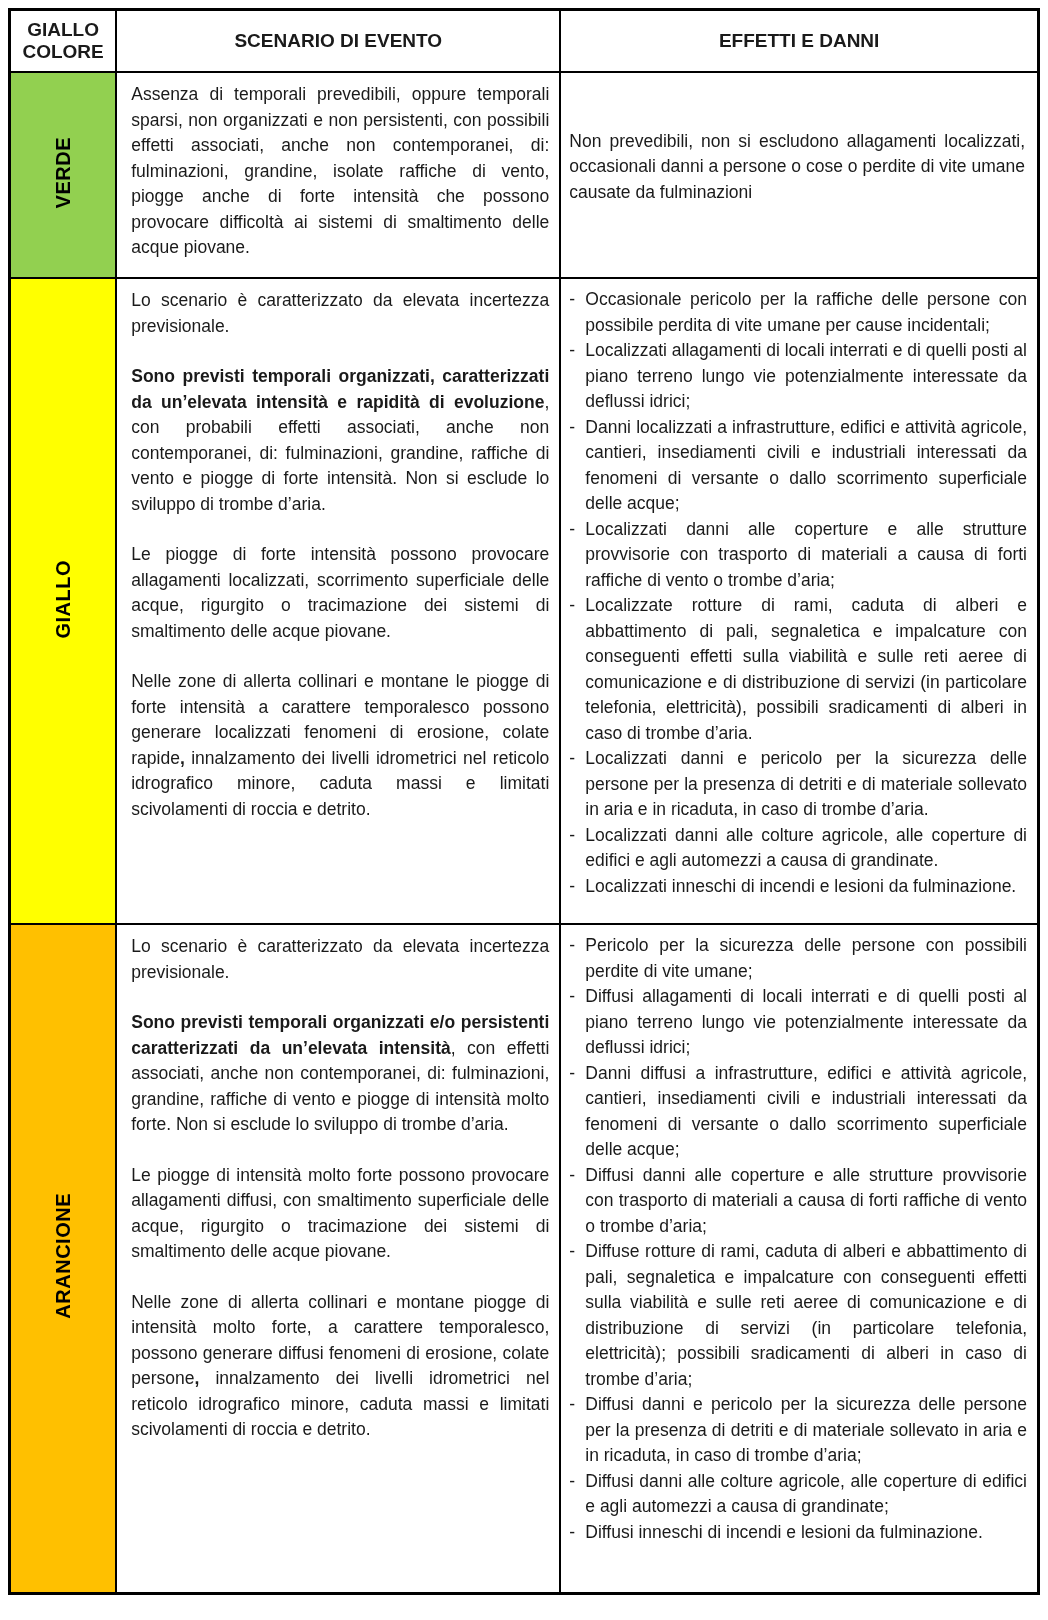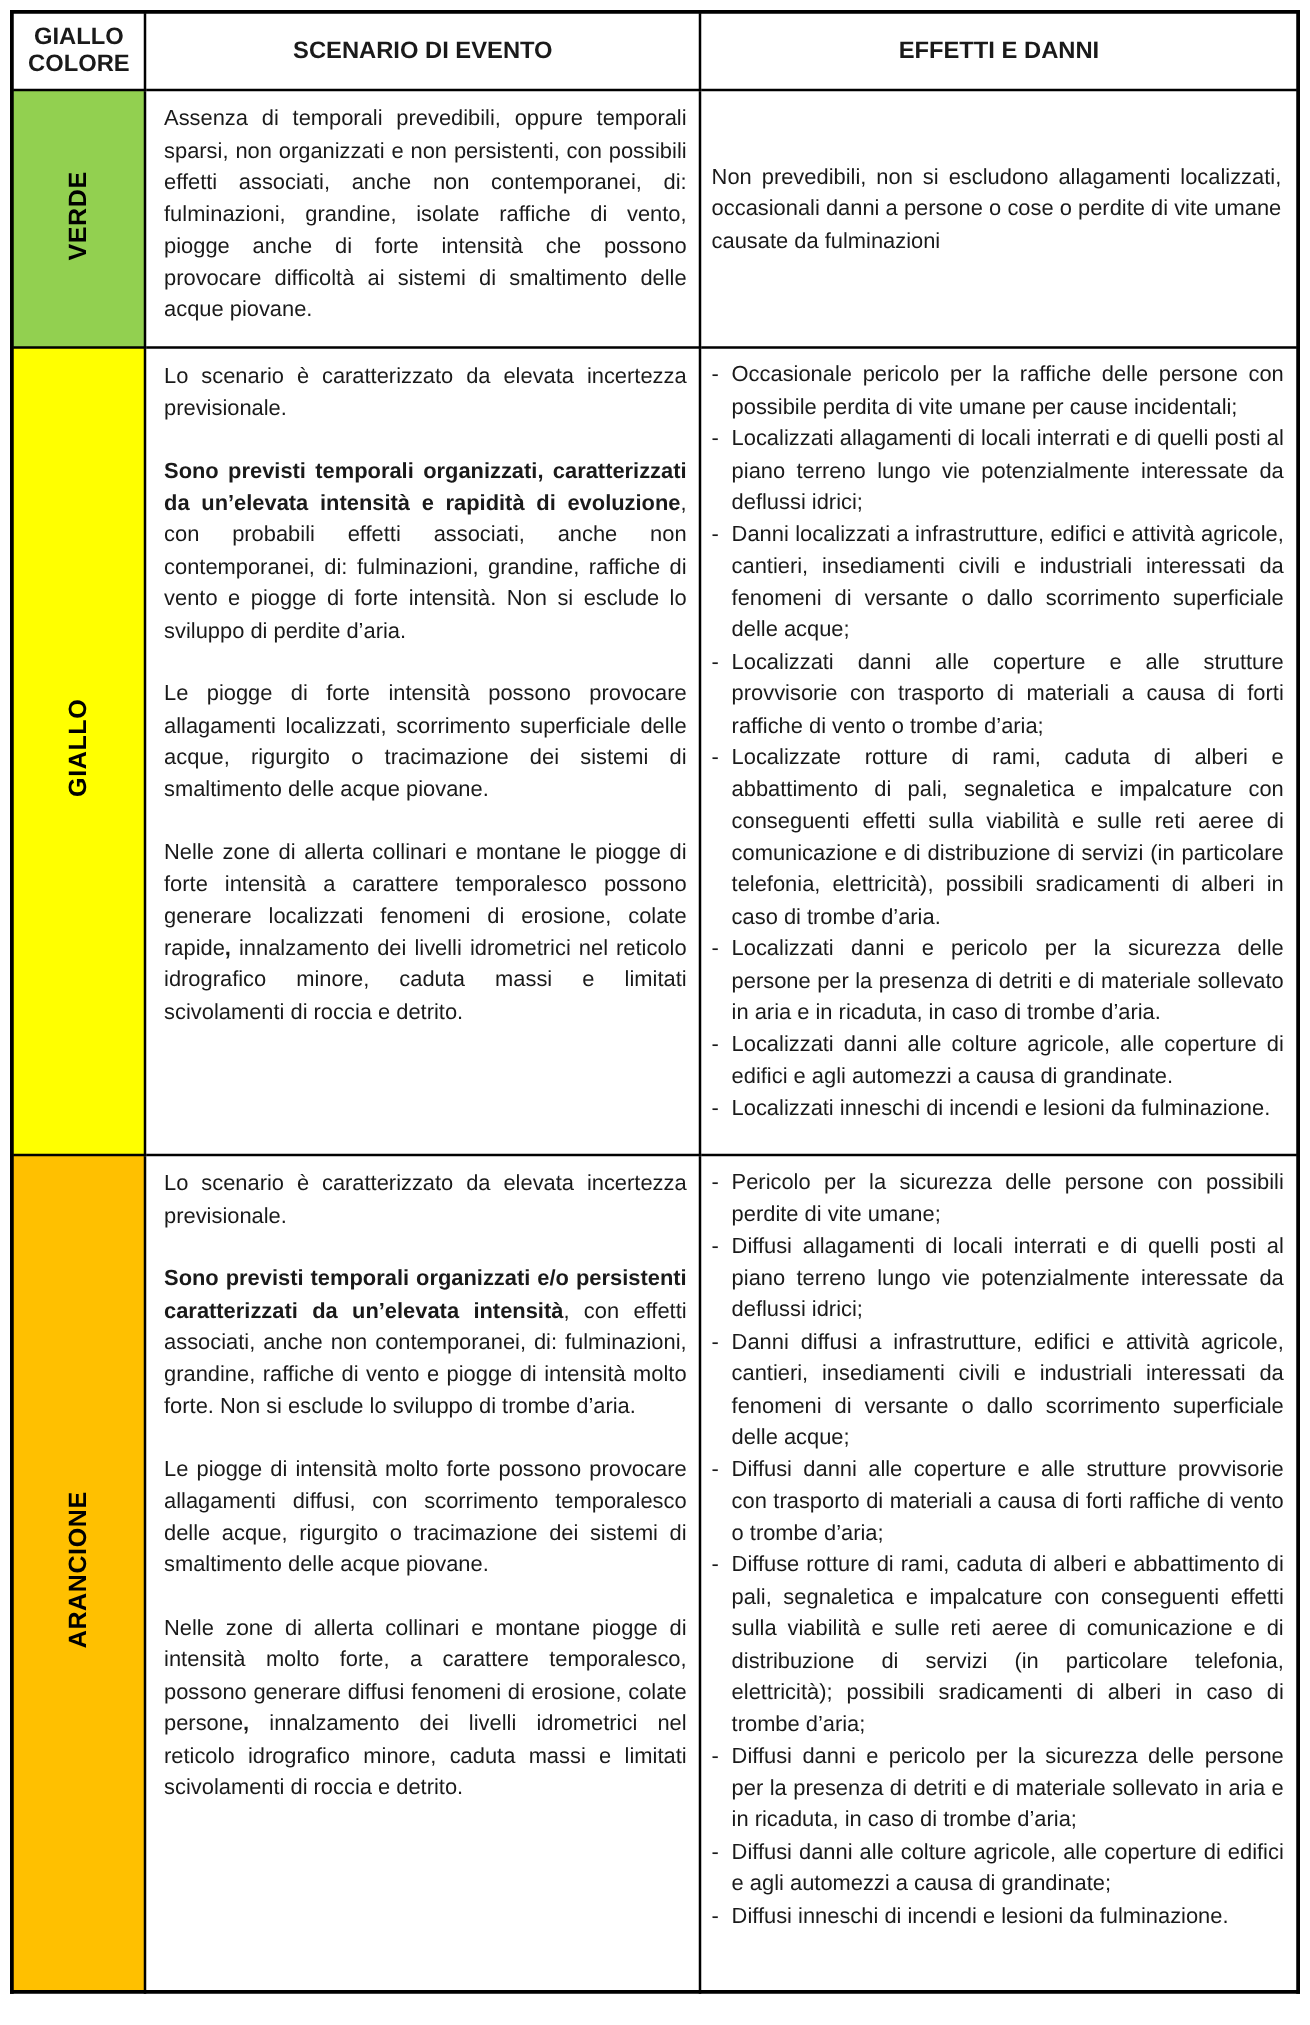--- a/index.html
+++ b/index.html
@@ -104,21 +104,21 @@
             <p><span>Assenza di temporali prevedibili, oppure temporali sparsi, non organizzati e non persistenti, con possibili effetti associati, anche non contemporanei, di: fulminazioni, grandine, isolate raffiche di vento, piogge anche di forte intensità che possono provocare difficoltà ai sistemi di smaltimento delle acque piovane.</span></p>
           </td>
           <td class="effects-cell middle">
             <p class="plain-text">Non prevedibili, non si escludono allagamenti localizzati, occasionali danni a persone o cose o perdite di vite umane causate da fulminazioni</p>
           </td>
         </tr>
         <tr class="row-giallo">
           <td class="code-cell" style="background-color: rgb(255, 255, 0);"><span class="vertical-label">GIALLO</span></td>
           <td class="scenario-cell">
             <p><span>Lo scenario è caratterizzato da elevata incertezza previsionale.</span></p>
-            <p><span class="bold">Sono previsti temporali organizzati, caratterizzati da un’elevata intensità e rapidità di evoluzione</span><span>, con probabili effetti associati, anche non contemporanei, di: fulminazioni, grandine, raffiche di vento e piogge di forte intensità. Non si esclude lo sviluppo di perdite d’aria.</span></p>
+            <p><span class="bold">Sono previsti temporali organizzati, caratterizzati da un’elevata intensità e rapidità di evoluzione</span><span>, con probabili effetti associati, anche non contemporanei, di: fulminazioni, grandine, raffiche di vento e piogge di forte intensità. Non si esclude lo sviluppo di trombe d’aria.</span></p>
             <p><span>Le piogge di forte intensità possono provocare allagamenti localizzati, scorrimento superficiale delle acque, rigurgito o tracimazione dei sistemi di smaltimento delle acque piovane.</span></p>
             <p><span>Nelle zone di allerta collinari e montane le piogge di forte intensità a carattere temporalesco possono generare localizzati fenomeni di erosione, colate rapide</span><span class="bold">,</span><span> innalzamento dei livelli idrometrici nel reticolo idrografico minore, caduta massi e limitati scivolamenti di roccia e detrito.</span></p>
           </td>
           <td class="effects-cell">
             <div class="bullet">
               <span class="dash">-</span>
               <span class="btext">Occasionale pericolo per la raffiche delle persone con possibile perdita di vite umane per cause incidentali;</span>
             </div>
             <div class="bullet">
               <span class="dash">-</span>
@@ -148,21 +148,21 @@
               <span class="dash">-</span>
               <span class="btext">Localizzati inneschi di incendi e lesioni da fulminazione.</span>
             </div>
           </td>
         </tr>
         <tr class="row-arancione">
           <td class="code-cell" style="background-color: rgb(255, 192, 0);"><span class="vertical-label">ARANCIONE</span></td>
           <td class="scenario-cell">
             <p><span>Lo scenario è caratterizzato da elevata incertezza previsionale.</span></p>
             <p><span class="bold">Sono previsti temporali organizzati e/o persistenti caratterizzati da un’elevata intensità</span><span>, con effetti associati, anche non contemporanei, di: fulminazioni, grandine, raffiche di vento e piogge di intensità molto forte. Non si esclude lo sviluppo di trombe d’aria.</span></p>
-            <p><span>Le piogge di intensità molto forte possono provocare allagamenti diffusi, con scorrimento temporalesco delle acque, rigurgito o tracimazione dei sistemi di smaltimento delle acque piovane.</span></p>
+            <p><span>Le piogge di intensità molto forte possono provocare allagamenti diffusi, con smaltimento superficiale delle acque, rigurgito o tracimazione dei sistemi di smaltimento delle acque piovane.</span></p>
             <p><span>Nelle zone di allerta collinari e montane piogge di intensità molto forte, a carattere temporalesco, possono generare diffusi fenomeni di erosione, colate persone</span><span class="bold">,</span><span> innalzamento dei livelli idrometrici nel reticolo idrografico minore, caduta massi e limitati scivolamenti di roccia e detrito.</span></p>
           </td>
           <td class="effects-cell">
             <div class="bullet">
               <span class="dash">-</span>
               <span class="btext">Pericolo per la sicurezza delle persone con possibili perdite di vite umane;</span>
             </div>
             <div class="bullet">
               <span class="dash">-</span>
               <span class="btext">Diffusi allagamenti di locali interrati e di quelli posti al piano terreno lungo vie potenzialmente interessate da deflussi idrici;</span>

